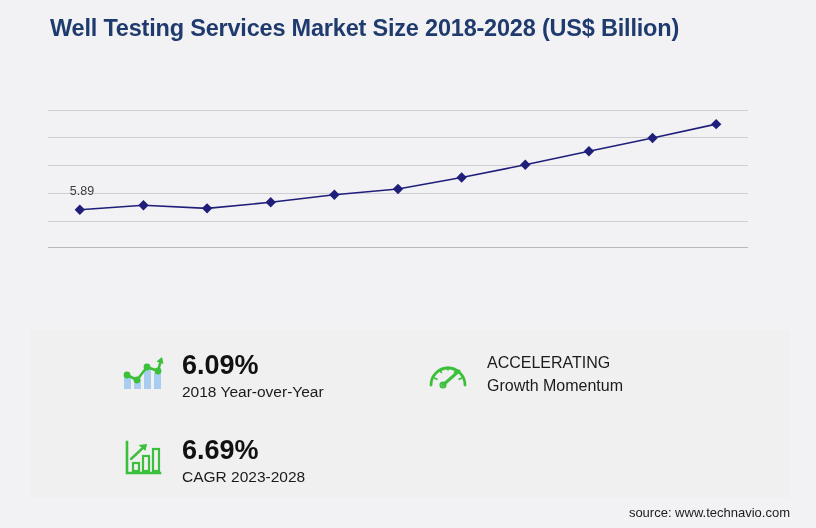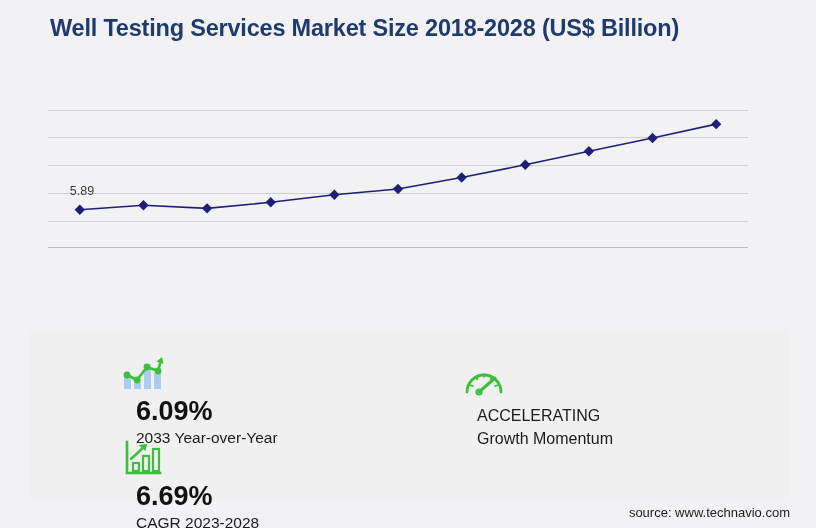--- a/index.html
+++ b/index.html
@@ -89,21 +89,20 @@
     left: 30px;
     top: 330px;
     width: 760px;
     height: 168px;
     background: #f0f0f1;
   }
   .stat {
     position: absolute;
     display: flex;
     align-items: flex-start;
-    flex-direction: column;
   }
   .stat-icon {
     width: 46px;
     height: 46px;
     flex: 0 0 46px;
     display: flex;
     align-items: center;
     justify-content: center;
   }
   .stat-text {
@@ -130,21 +129,21 @@
     margin-top: 2px;
   }
   .stat-headline {
     font-size: 16px;
     color: #1b1b1b;
     line-height: 1.45;
     white-space: nowrap;
   }
 
   .stat-1 { left: 90px;  top: 20px; }
-  .stat-2 { left: 431px; top: 20px; margin-top: 7px; }
+  .stat-2 { left: 395px; top: 20px; }
   .stat-3 { left: 90px;  top: 105px; }
   .stat-4 { left: 420px; top: 97px; }
 
   
   .source {
     position: absolute;
     right: 26px;
     bottom: 8px;
     font-size: 13px;
     color: #1b1b1b;
@@ -213,21 +212,21 @@
         <polyline points="5,20 15,25 25,12 36,16 39,5" fill="none" stroke="#3cc03c" stroke-width="2.6" stroke-linecap="round" stroke-linejoin="round"></polyline>
         <circle cx="5" cy="20" r="3.4" fill="#3cc03c"></circle>
         <circle cx="15" cy="25" r="3.4" fill="#3cc03c"></circle>
         <circle cx="25" cy="12" r="3.4" fill="#3cc03c"></circle>
         <circle cx="36" cy="16" r="3.4" fill="#3cc03c"></circle>
         <polygon points="40,2 34.5,6.5 41.5,9" fill="#3cc03c"></polygon>
       </svg>
     </div>
     <div class="stat-text">
       <div class="stat-value">6.09%</div>
-      <div class="stat-caption">2033 Year-over-Year</div>
+      <div class="stat-caption">2018 Year-over-Year</div>
     </div>
   </div>
 
   <div class="stat stat-2">
     <div class="stat-icon">
       <svg width="42" height="36" viewBox="0 0 42 36">
         <path d="M4,30 A17,17 0 0,1 38,30" fill="none" stroke="#3cc03c" stroke-width="2.8" stroke-linecap="round"></path>
         <line x1="21" y1="11.5" x2="21" y2="15.5" stroke="#3cc03c" stroke-width="1.8"></line>
         <line x1="12.5" y1="15" x2="14.8" y2="18" stroke="#3cc03c" stroke-width="1.8"></line>
         <line x1="29.5" y1="15" x2="27.2" y2="18" stroke="#3cc03c" stroke-width="1.8"></line>

